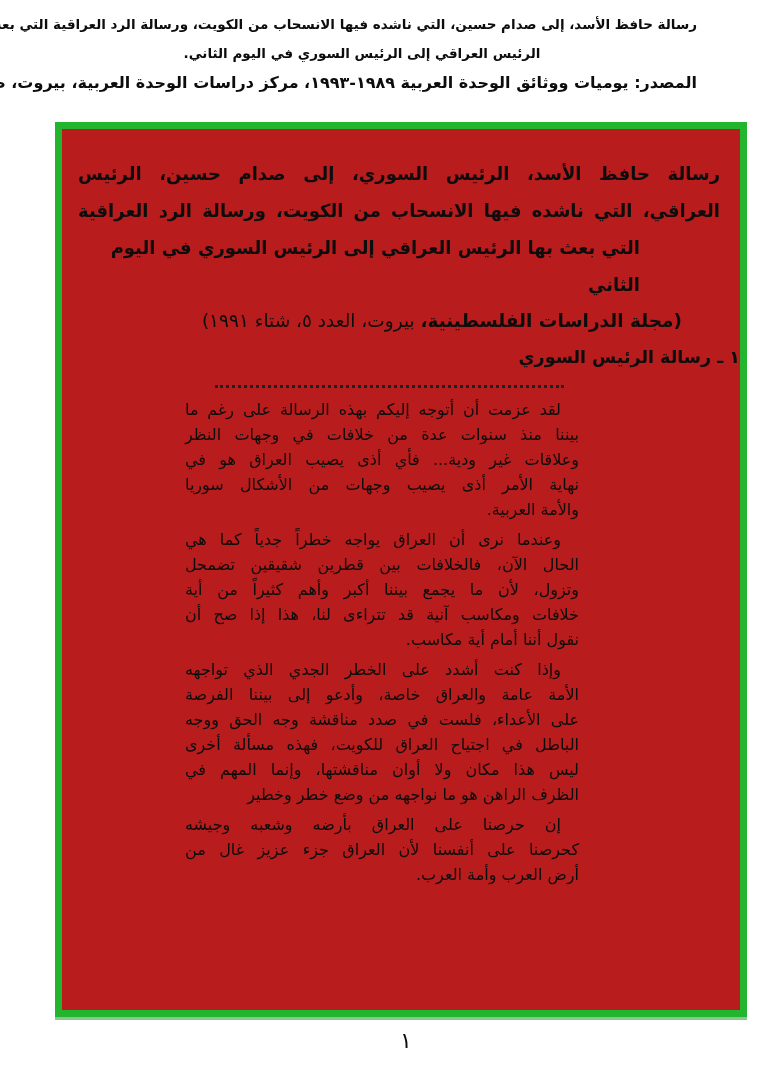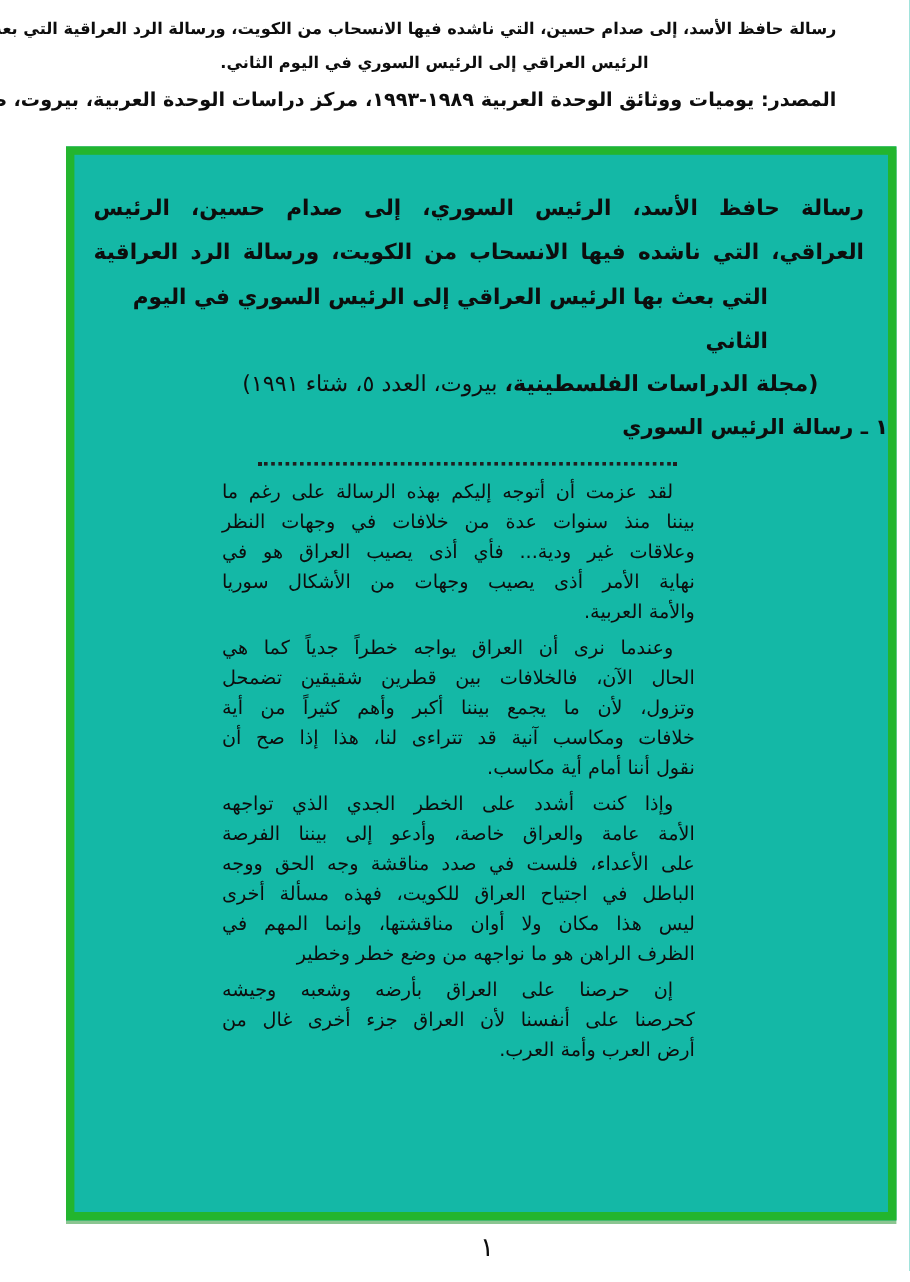--- a/index.html
+++ b/index.html
@@ -10,21 +10,21 @@
   .page { position:relative; width:670px; height:1068px;margin-left:27px; }
 
   
   .top-header { padding-top:10px; text-align:center; font-weight:bold; direction:rtl; }
   .ht { font-size:13.5px; line-height:29px; white-space:nowrap; }
   .hsrc { font-size:16px; line-height:24px; margin-top:3px; white-space:nowrap; }
 
   
   .doc-box {
     position:absolute; left:28px; top:122px; width:692px; height:895px;
-    box-sizing:border-box; background:#14b8a6; direction:rtl;
+    box-sizing:border-box; background:#b91c1c; direction:rtl;
     border:7px solid #23b52e;
     box-shadow:0 3px 0 rgba(24,140,35,0.5);
   }
   .doc-title { margin:26px 20px 0 16px; font-weight:bold; font-size:18px; line-height:37px; }
   .doc-title .tline { text-align:justify; text-align-last:justify; }
   .doc-title .tline:last-child { text-align:right; text-align-last:auto; padding-right:80px; }
 
   .journal { margin-top:2px; font-size:18.5px; line-height:31px; text-align:right; padding-right:58px; white-space:nowrap; }
   .journal .jb { font-weight:bold; }
 
@@ -83,21 +83,21 @@
         <div class="para">
           <div class="bline">وإذا كنت أشدد على الخطر الجدي الذي تواجهه</div>
           <div class="bline">الأمة عامة والعراق خاصة، وأدعو إلى بيننا الفرصة</div>
           <div class="bline">على الأعداء، فلست في صدد مناقشة وجه الحق ووجه</div>
           <div class="bline">الباطل في اجتياح العراق للكويت، فهذه مسألة أخرى</div>
           <div class="bline">ليس هذا مكان ولا أوان مناقشتها، وإنما المهم في</div>
           <div class="bline">الظرف الراهن هو ما نواجهه من وضع خطر وخطير</div>
         </div>
         <div class="para">
           <div class="bline">إن حرصنا على العراق بأرضه وشعبه وجيشه</div>
-          <div class="bline">كحرصنا على أنفسنا لأن العراق جزء أخرى غال من</div>
+          <div class="bline">كحرصنا على أنفسنا لأن العراق جزء عزيز غال من</div>
           <div class="bline">أرض العرب وأمة العرب.</div>
         </div>
       </div>
   </section>
 
   <div class="pagenum">١</div>
 
 </div>
 
 </body></html>

